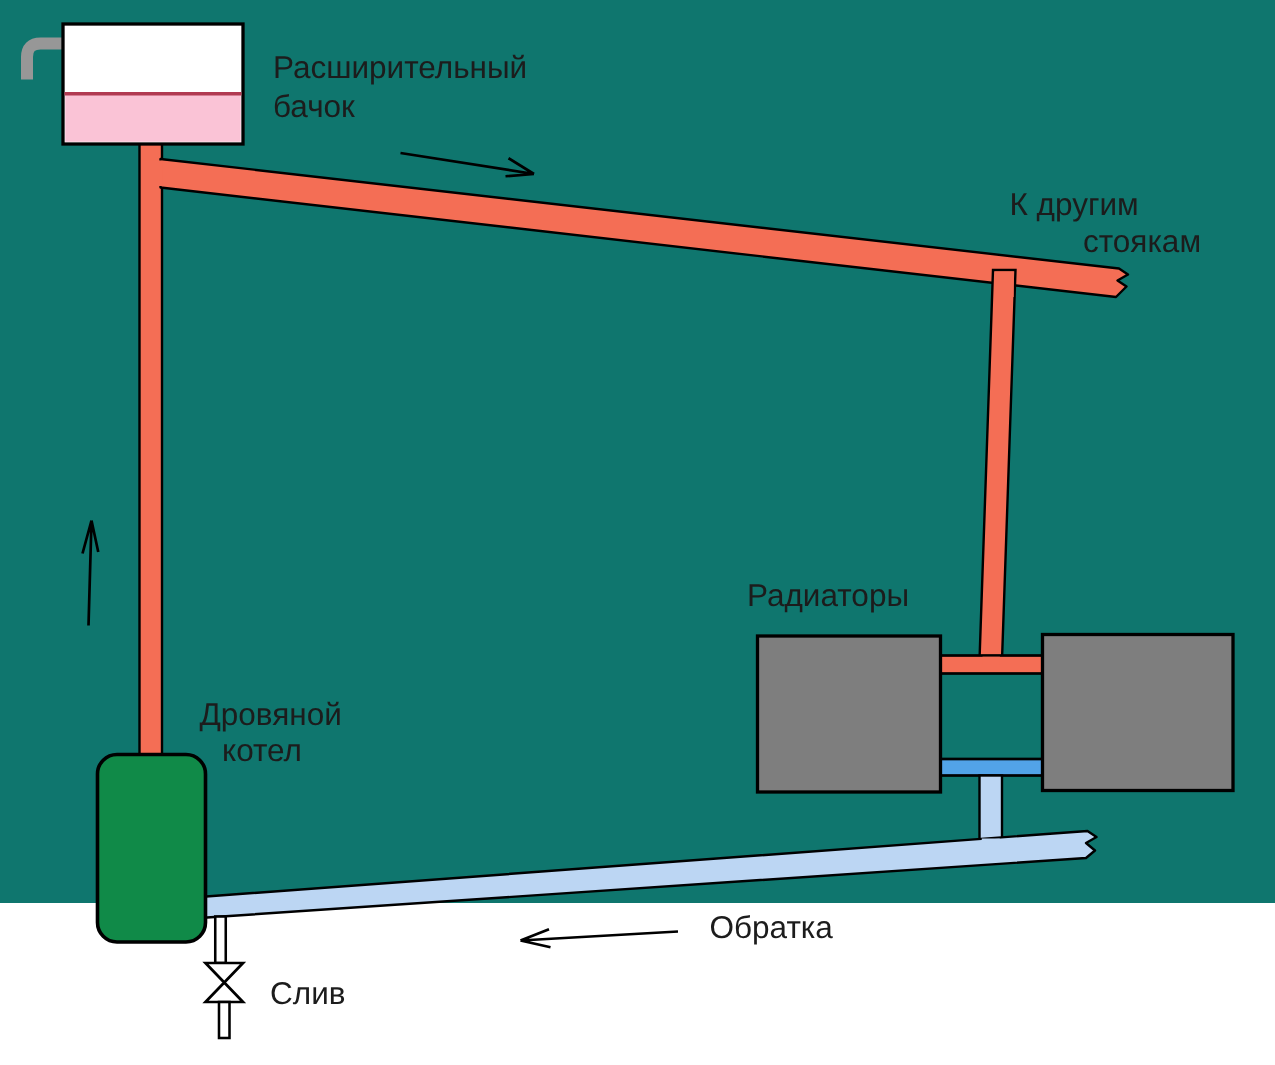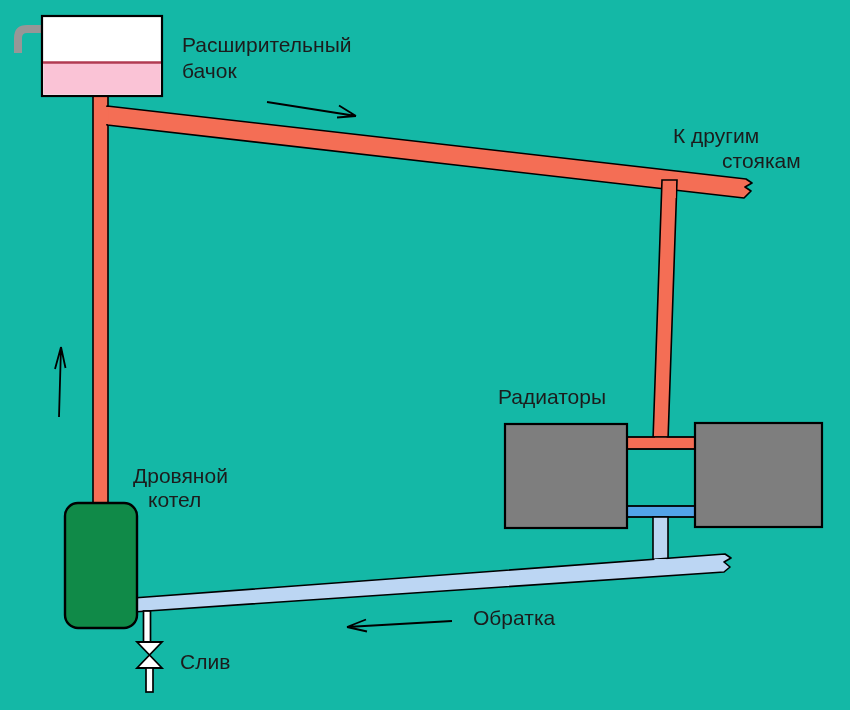--- a/index.html
+++ b/index.html
@@ -6,22 +6,22 @@
     margin: 0;
     padding: 0;
     background: #ffffff;
     width: 850px;
     height: 710px;
     overflow: hidden;
   }
   .stage {
     position: relative;
     width: 850px;
-    height: 710px;
-    background: #14b8a6;
+    height: 602px;
+    background: #0f766e;
   }
   svg {
     display: block;
   }
   text {
     font-family: "Liberation Sans", "DejaVu Sans", sans-serif;
     font-size: 21px;
   }
 </style>
 </head>

